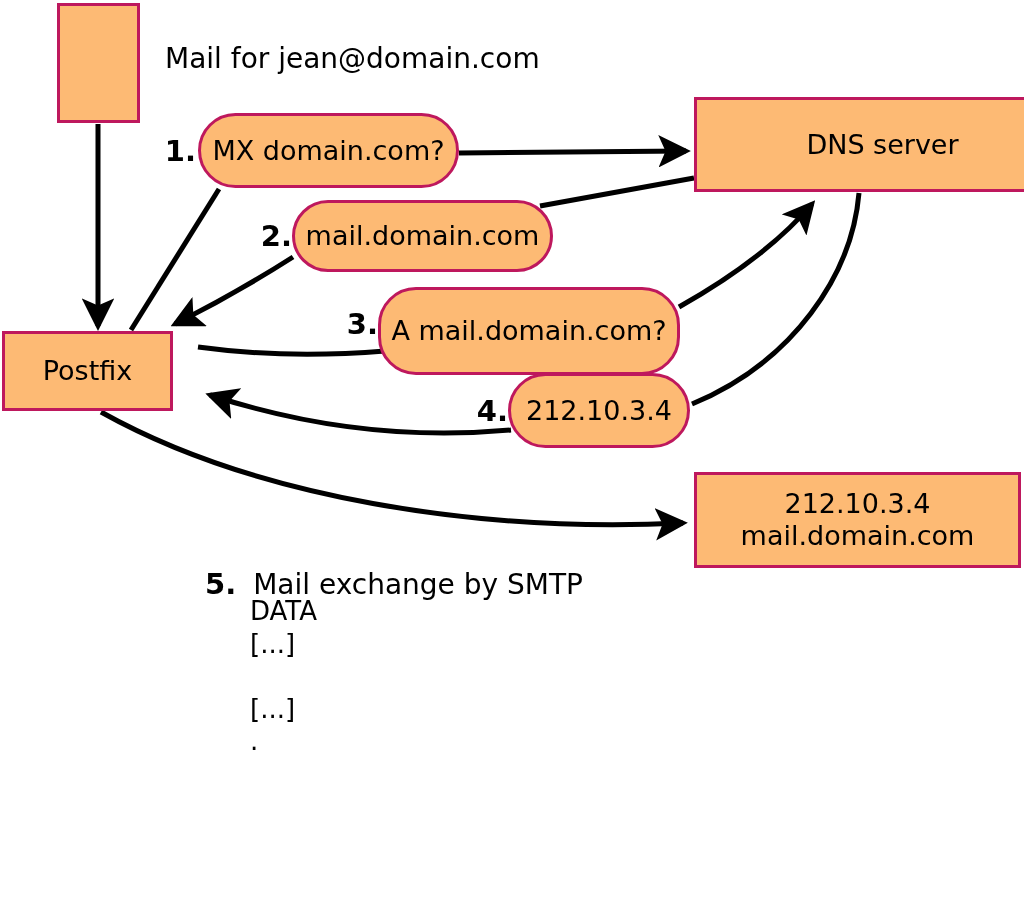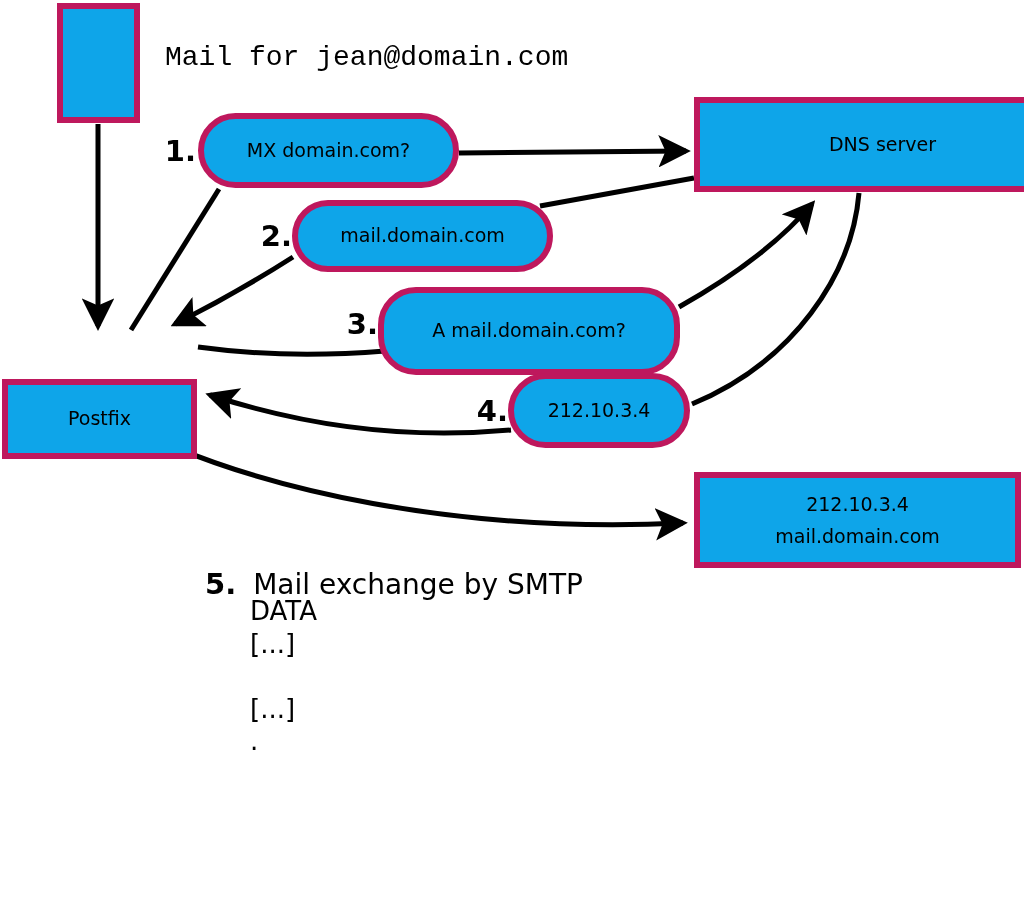--- a/index.html
+++ b/index.html
@@ -17,35 +17,35 @@
   }
   .connectors {
     position: absolute;
     left: 0;
     top: 0;
     z-index: 1;
   }
   .node {
     position: absolute;
     box-sizing: border-box;
-    background: #0ea5e9;
-    border: 6px solid #be185d;
+    background: #fdba74;
+    border: 3px solid #be185d;
     display: flex;
     align-items: center;
     justify-content: center;
-    font-size: 19px;
+    font-size: 27px;
     line-height: 1.15;
     z-index: 2;
     white-space: nowrap;
   }
   .pill { border-radius: 38px; }
   .envelope {
     left: 57px; top: 3px; width: 83px; height: 120px;
   }
-  .postfix { left: 2px; top: 331px; width: 195px; height: 80px; margin-top: 48px; }
+  .postfix { left: 2px; top: 331px; width: 171px; height: 80px; }
   .dns { left: 694px; top: 97px; width: 377px; height: 95px; }
   .mailserver {
     left: 694px; top: 472px; width: 327px; height: 96px;
     flex-direction: column; line-height: 32px;
   }
   .pill1 { left: 198px; top: 113px; width: 261px; height: 75px; }
   .pill2 { left: 292px; top: 200px; width: 261px; height: 72px; }
   .pill3 { left: 378px; top: 287px; width: 302px; height: 88px; }
   .pill4 { left: 508px; top: 373px; width: 182px; height: 75px; }
   .stepnum {
@@ -61,21 +61,20 @@
   .num1 { left: 140px; top: 113px; width: 56px; height: 75px; }
   .num2 { left: 236px; top: 200px; width: 56px; height: 72px; }
   .num3 { left: 322px; top: 287px; width: 56px; height: 74px; }
   .num4 { left: 452px; top: 373px; width: 56px; height: 75px; }
   .mail-label {
     position: absolute;
     left: 165px; top: 42px;
     font-size: 28px;
     white-space: nowrap;
     z-index: 3;
-    font-family: Liberation Mono, monospace;
   }
   .step5-row {
     position: absolute;
     left: 205px; top: 532px;
     display: flex;
     align-items: baseline;
     gap: 17px;
     z-index: 3;
     white-space: nowrap;
   }

